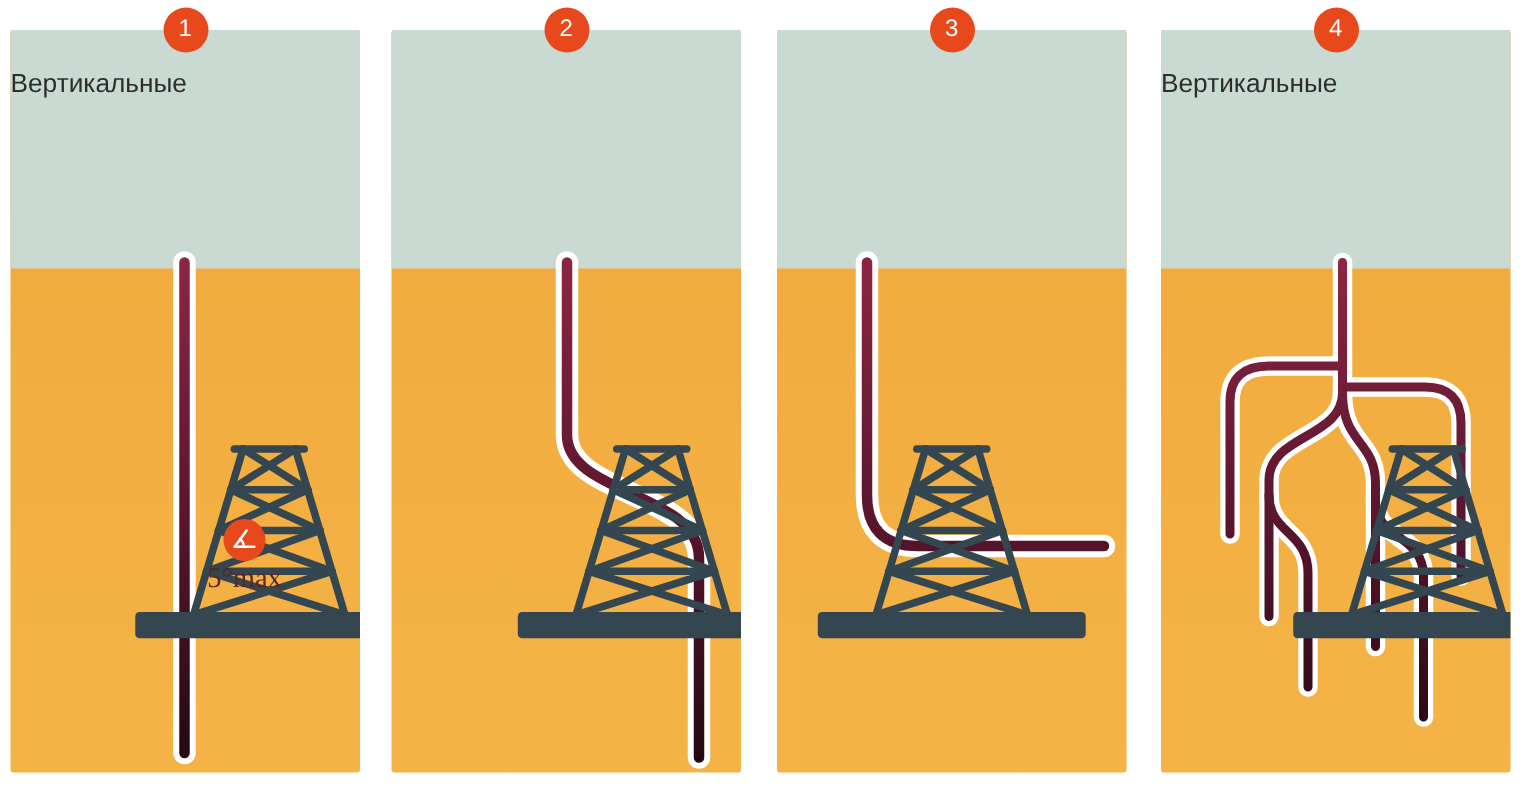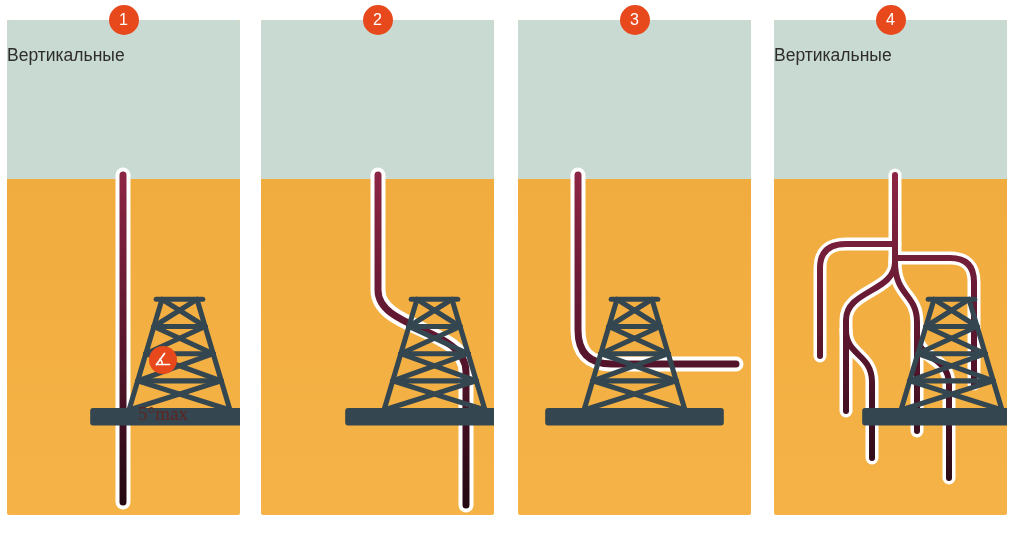--- a/index.html
+++ b/index.html
@@ -34,21 +34,21 @@
   .p4 .well-bore path{stroke-width:6;}
   .derrick-sym line,.derrick-sym polyline{stroke:#344650;stroke-width:2.6;stroke-linecap:round;fill:none;}
   .note-circle{
     position:absolute;left:142px;top:326px;width:28px;height:28px;
     border-radius:50%;background:#e7491d;z-index:2;
   }
   .note-circle svg{position:absolute;left:4px;top:4px;}
   .note-text{
     position:absolute;left:118px;top:355px;width:76px;z-index:2;
     text-align:center;font-family:"Liberation Serif",serif;
-    font-size:19px;color:#5e2521;margin-top:28px;
+    font-size:19px;color:#5e2521;
   }
   .hidden-defs{position:absolute;width:0;height:0;overflow:hidden;}
 </style>
 </head>
 <body>
 
 <svg class="hidden-defs" aria-hidden="true">
   <defs>
     <symbol id="derrick" viewBox="0 0 120 70" class="derrick-sym">
       <g stroke="#344650" stroke-width="2.6" fill="none" stroke-linecap="round">

